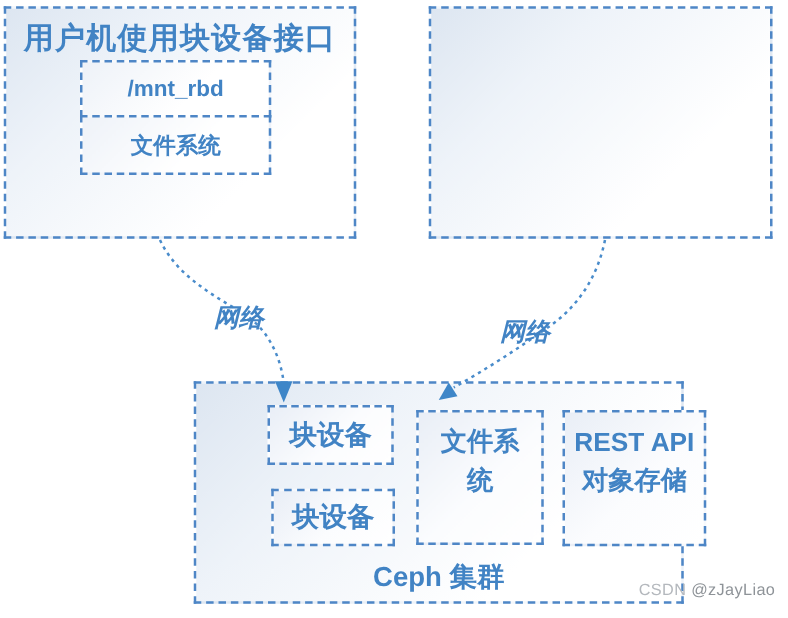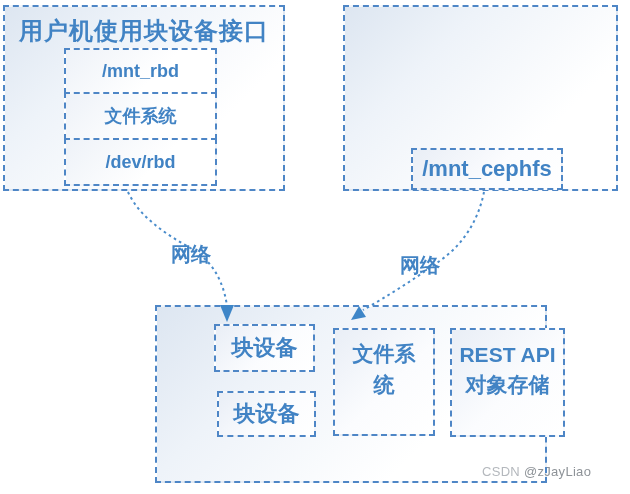--- a/index.html
+++ b/index.html
@@ -57,55 +57,55 @@
   #node-fs{left:140px;top:21px;width:102px;height:108px;font-size:21px;line-height:31px;padding:8px 13px 0;}
   #node-rest{left:257px;top:21px;width:115px;height:109px;font-size:21px;line-height:30px;padding:10px 4px 12px;}
   #cluster-title{
     position:absolute;left:0;bottom:4px;width:100%;
     text-align:center;color:#4183c4;font-size:22px;font-weight:bold;
   }
   .net-label{
     position:absolute;
     color:#4183c4;font-size:20px;font-weight:bold;
     background:transparent;
+    font-style:italic;
   }
   #net-label-left{left:171px;top:241px;}
   #net-label-right{left:400px;top:252px;}
   #arrow-layer{position:absolute;left:0;top:0;width:630px;height:494px;pointer-events:none;}
   #watermark{
-    position:absolute;left:482px;top:464px;
+    position:absolute;left:511px;top:464px;
     font-size:13px;color:#9aa0a6;letter-spacing:0.3px;
     white-space:nowrap;
   }
   #watermark .brand{color:#b4b8bd;}
   #watermark .user{color:#8e9398;}
 </style>
 </head>
 <body>
 
 <div class="stage">
 
   <div class="dashbox" id="panel-left">
     <div class="panel-title">用户机使用块设备接口</div>
   </div>
   <div id="left-stack">
     <div class="stack-row">/mnt_rbd</div>
     <div class="stack-row">文件系统</div>
-    <div class="stack-row">/dev/rbd</div>
   </div>
 
   <div class="dashbox" id="panel-right">
-    <div class="innerbox" id="mnt-cephfs">/mnt_cephfs</div>
   </div>
 
   <div class="dashbox" id="cluster">
     <div class="innerbox node" id="node-block-a">块设备</div>
     <div class="innerbox node" id="node-block-b">块设备</div>
     <div class="innerbox node" id="node-fs">文件系统</div>
     <div class="innerbox node" id="node-rest">REST API 对象存储</div>
+    <div id="cluster-title">Ceph 集群</div>
   </div>
 
   <svg id="arrow-layer" viewBox="0 0 630 494" xmlns="http://www.w3.org/2000/svg">
     <path d="M128,192 C140,218 166,234 192,249 C214,262 224,284 227,306" fill="none" stroke="#4a8ccb" stroke-width="2" stroke-dasharray="2.6,3.4"></path>
     <polygon points="220,305 234,305 227,322" fill="#3e86c8"></polygon>
     <path d="M484,192 C478,222 462,245 441,260 C416,278 388,296 363,310" fill="none" stroke="#4a8ccb" stroke-width="2" stroke-dasharray="2.6,3.4"></path>
     <polygon points="351,320 359,306 366,317" fill="#3e86c8"></polygon>
   </svg>
 
   <div class="net-label" id="net-label-left">网络</div>

